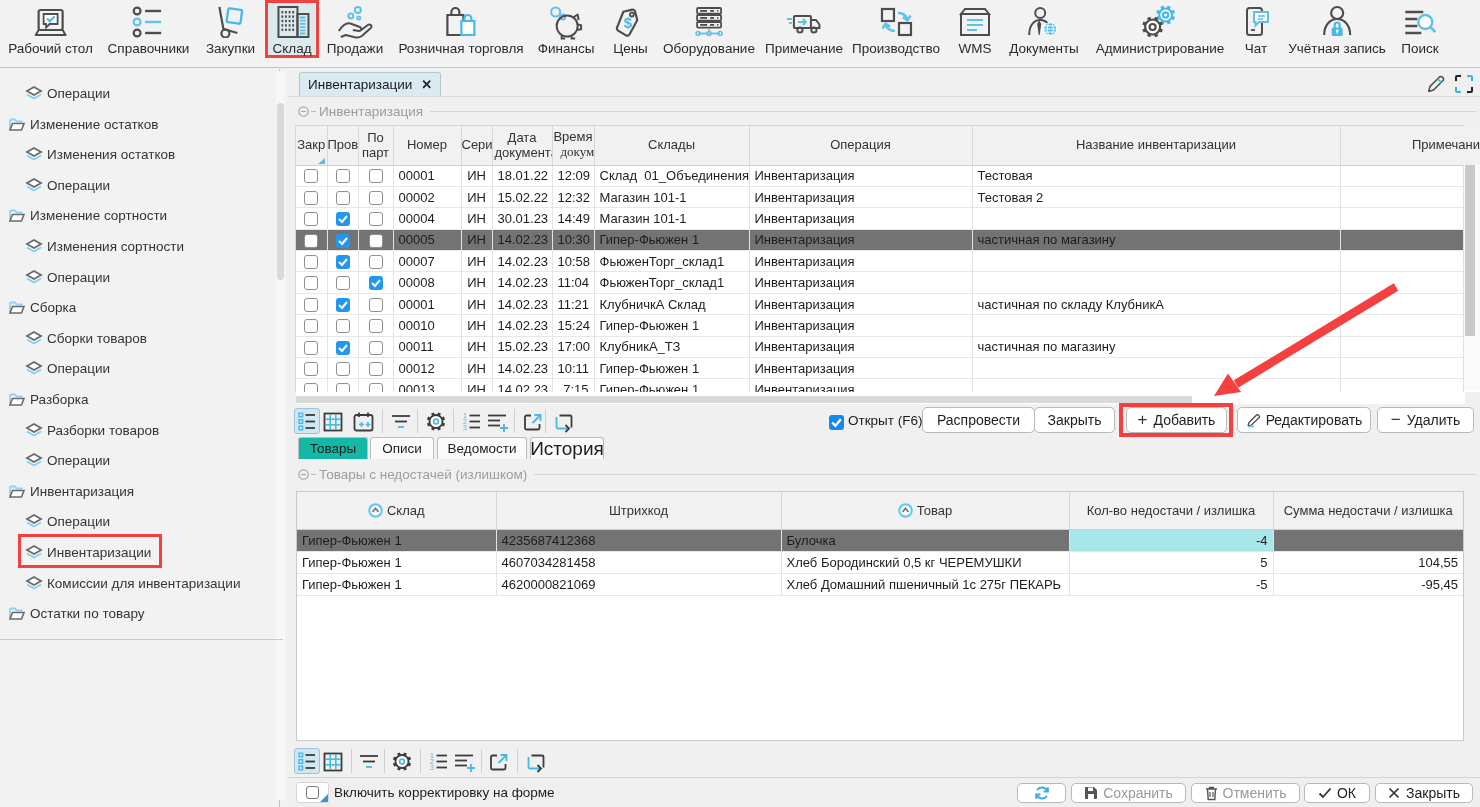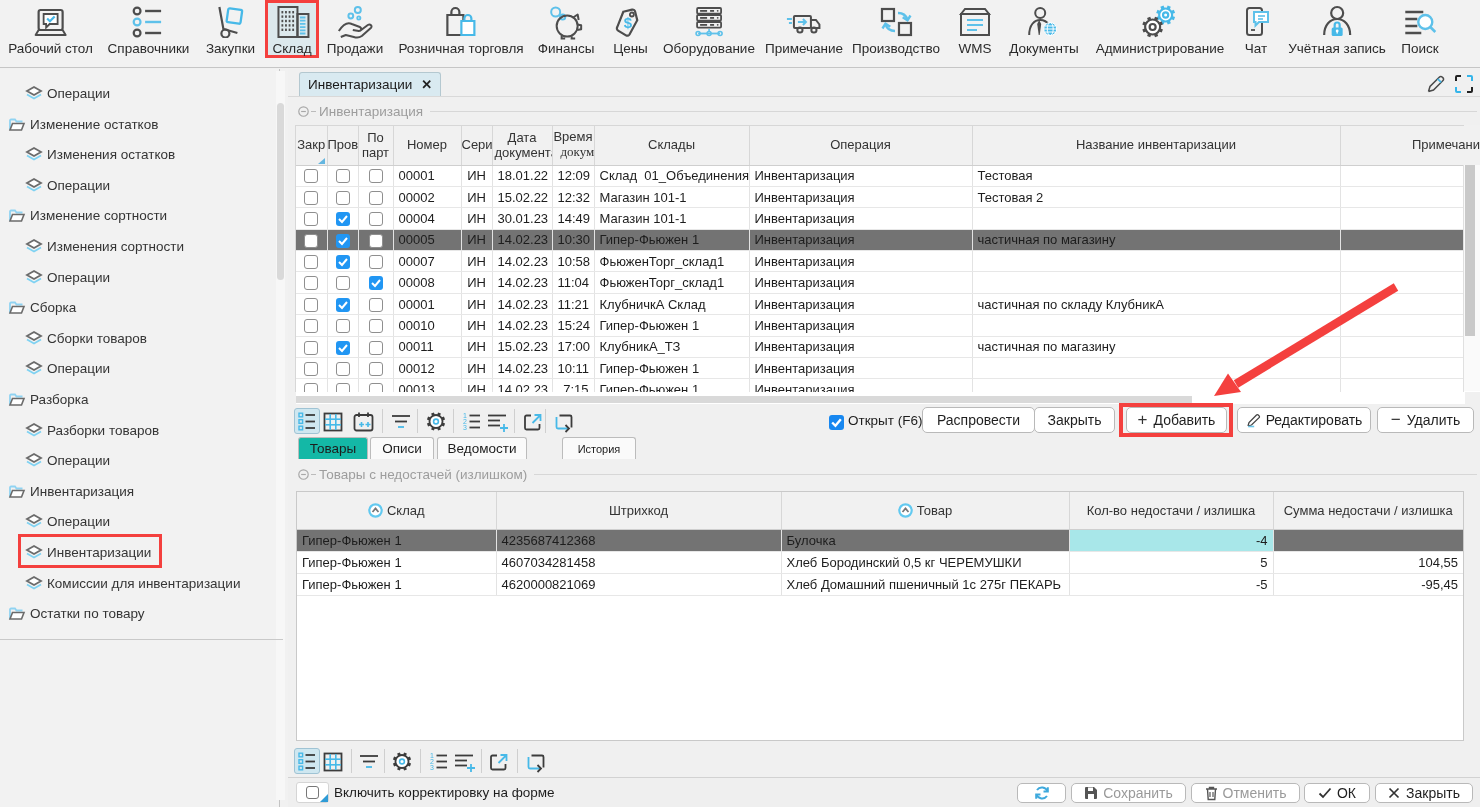--- a/index.html
+++ b/index.html
@@ -726,21 +726,21 @@
         <div class="btn" style="left:942px;top:3px;width:134px;"><svg width="15" height="15" viewBox="0 0 15 15" style="margin-right:5px;">
             <path d="M2 13 L3 9.5 10.5 2 a1.2 1.2 0 0 1 1.7 0 l0.9 0.9 a1.2 1.2 0 0 1 0 1.7 L5.5 12 2 13" fill="#fff" stroke="#444" stroke-width="1.3"></path>
             <path d="M2.2 13.5 h6" stroke="#6bc6ea" stroke-width="1.6"></path>
           </svg>Редактировать</div>
         <div class="btn" style="left:1082px;top:3px;width:97px;"><span style="font-size:17px;margin-right:6px;color:#333;line-height:10px;">−</span>Удалить</div>
       </div>
   <div id="tabs2" style="position:absolute;left:0;top:368px;width:1185px;height:22px;">
         <div style="position:absolute;left:3px;top:0;width:70px;height:22px;background:#14b8a6;border:1px solid #bcbcbc;border-bottom:none;border-radius:3px 3px 0 0;display:flex;align-items:center;justify-content:center;font-size:13.5px;">Товары</div>
         <div style="position:absolute;left:75px;top:0;width:64px;height:22px;background:#fafafa;border:1px solid #bcbcbc;border-bottom:none;border-radius:3px 3px 0 0;display:flex;align-items:center;justify-content:center;font-size:13.5px;">Описи</div>
         <div style="position:absolute;left:142px;top:0;width:90px;height:22px;background:#fafafa;border:1px solid #bcbcbc;border-bottom:none;border-radius:3px 3px 0 0;display:flex;align-items:center;justify-content:center;font-size:13.5px;">Ведомости</div>
-        <div style="position:absolute;left:235px;top:0;width:74px;height:22px;background:#fafafa;border:1px solid #bcbcbc;border-bottom:none;border-radius:3px 3px 0 0;display:flex;align-items:center;justify-content:center;font-size:11px;margin-left:32px;">История</div>
+        <div style="position:absolute;left:235px;top:0;width:74px;height:22px;background:#fafafa;border:1px solid #bcbcbc;border-bottom:none;border-radius:3px 3px 0 0;display:flex;align-items:center;justify-content:center;font-size:19px;">История</div>
       </div>
   <div id="grid2" class="grid" style="left:1px;top:422px;width:1168px;height:250px;border:1px solid #c9c9c9;">
         <table>
           <colgroup>
             <col style="width:199px">
             <col style="width:285px">
             <col style="width:288px">
             <col style="width:204px">
             <col style="width:190px">
           </colgroup>

